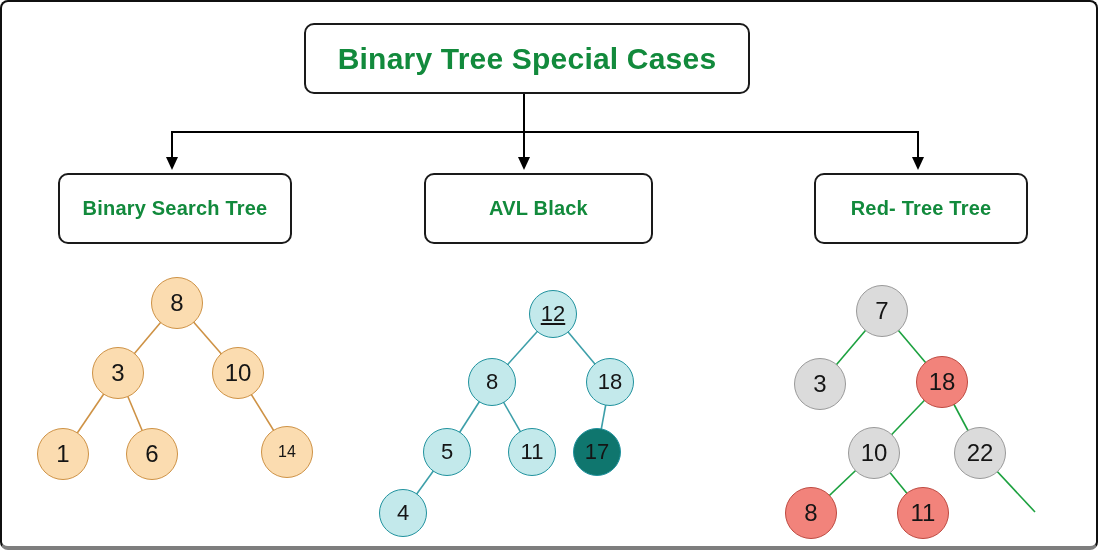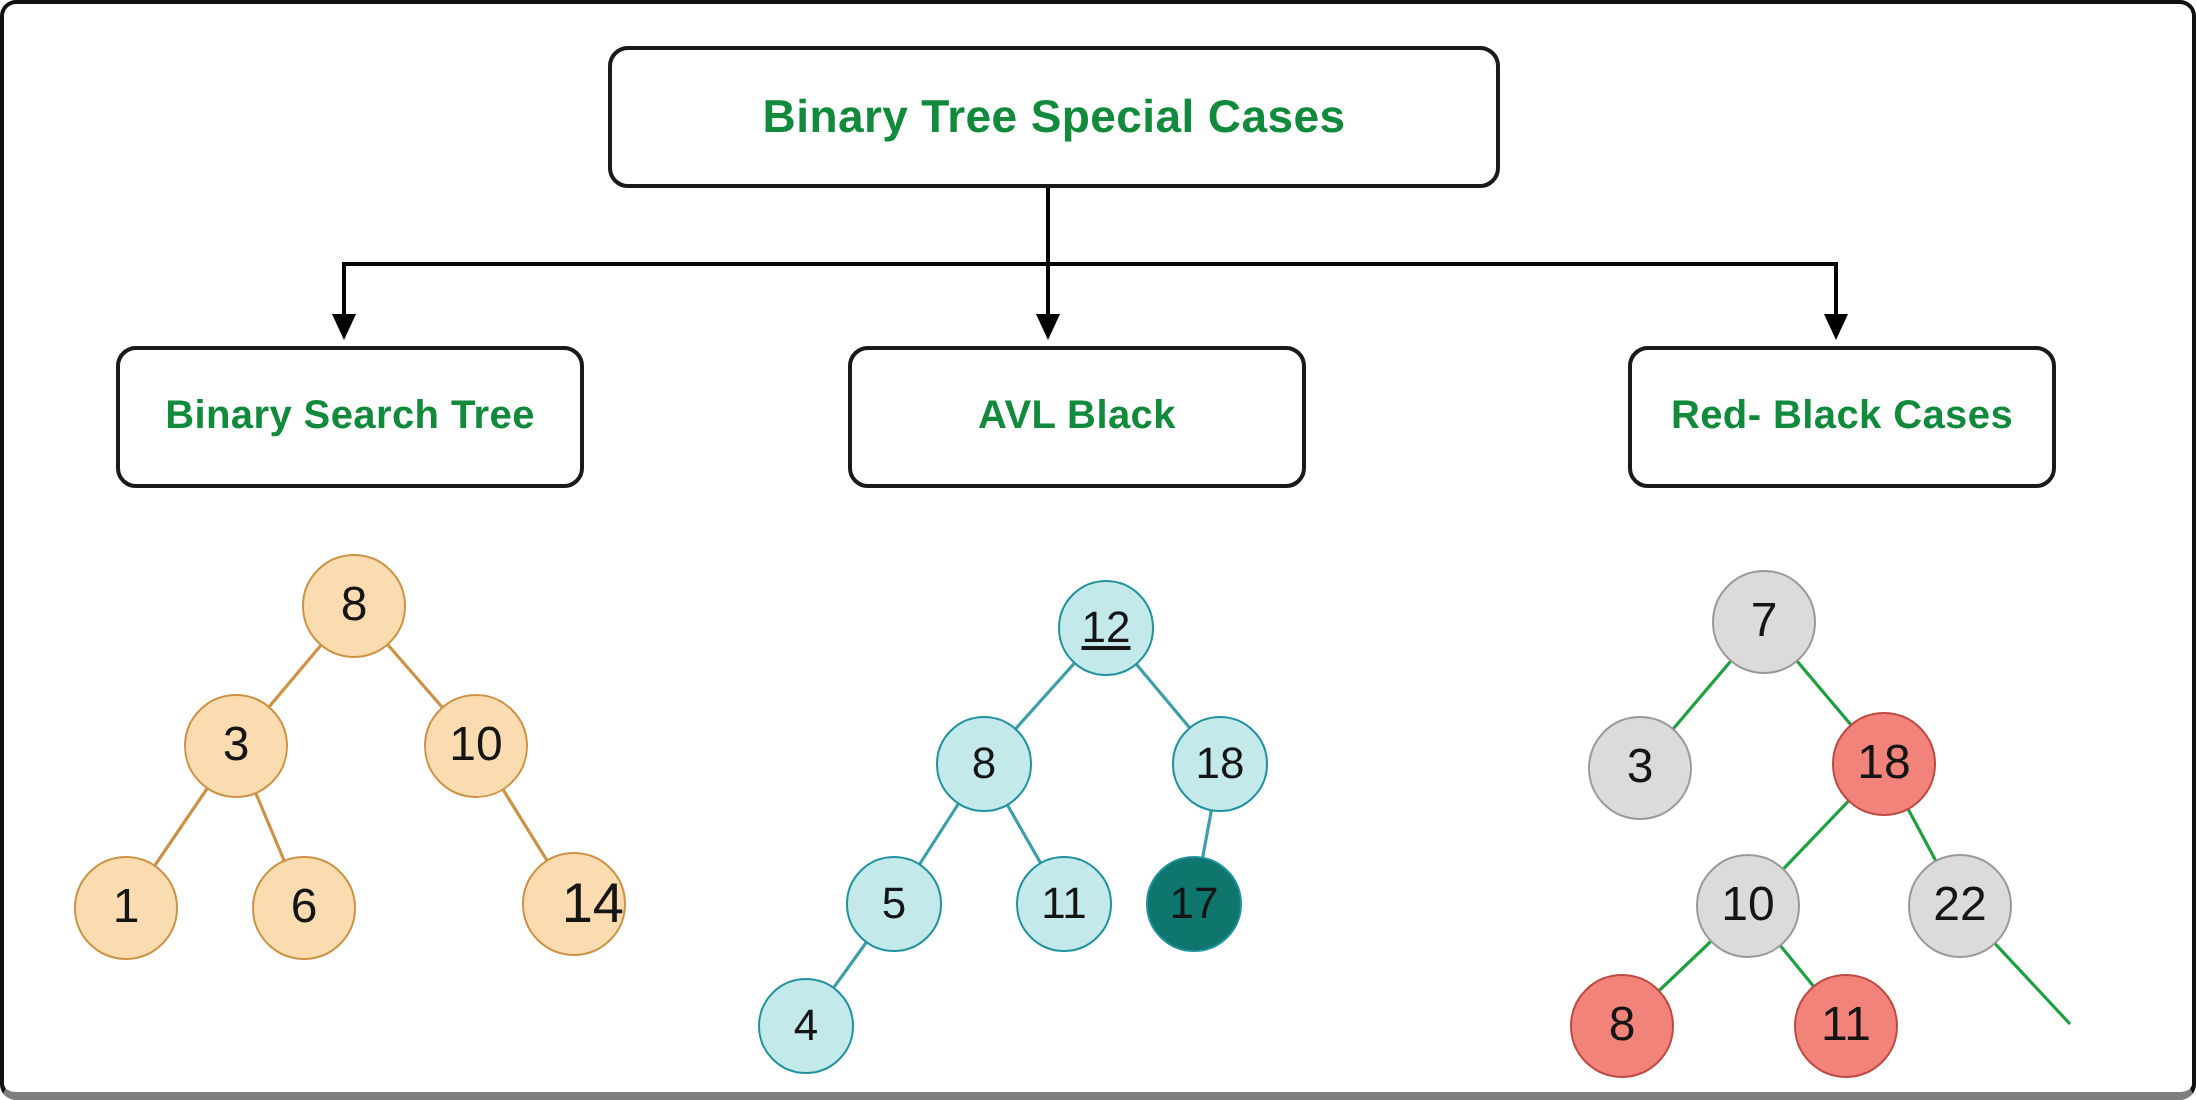--- a/index.html
+++ b/index.html
@@ -30,21 +30,21 @@
     align-items: center;
     justify-content: center;
     z-index: 2;
   }
   .fc-label {
     font-weight: bold;
     letter-spacing: 0.2px;
     white-space: nowrap;
   }
   .title-box { left: 302px; top: 21px; width: 442px; height: 67px; border-width: 2.5px; }
-  .title-box .fc-label { font-size: 23px; }
+  .title-box .fc-label { font-size: 30px; }
   .cat-box { top: 171px; height: 67px; }
   .cat-box .fc-label { font-size: 20px; }
   .cat-bst { left: 56px;  width: 230px; }
   .cat-avl { left: 422px; width: 225px; }
   .cat-rbt { left: 812px; width: 210px; }
   .tnode {
     position: absolute;
     border-radius: 50%;
     display: flex;
     align-items: center;
@@ -96,39 +96,39 @@
 
   <div class="fc-box cat-box cat-bst">
     <span class="fc-label" style="color: rgb(18, 138, 60);">Binary Search Tree</span>
   </div>
 
   <div class="fc-box cat-box cat-avl">
     <span class="fc-label" style="color: rgb(18, 138, 60);">AVL Black</span>
   </div>
 
   <div class="fc-box cat-box cat-rbt">
-    <span class="fc-label" style="color: rgb(18, 138, 60);">Red- Black Cases</span>
+    <span class="fc-label" style="color: rgb(18, 138, 60);">Red- Tree Tree</span>
   </div>
 
 <div class="tnode" style="left: 149px; top: 275px; width: 52px; height: 52px; background: rgb(251, 220, 176); border-color: rgb(206, 146, 69); font-size: 24px;">
       <span>8</span>
     </div>
     <div class="tnode" style="left: 90px; top: 345px; width: 52px; height: 52px; background: rgb(251, 220, 176); border-color: rgb(206, 146, 69); font-size: 24px;">
       <span>3</span>
     </div>
     <div class="tnode" style="left: 210px; top: 345px; width: 52px; height: 52px; background: rgb(251, 220, 176); border-color: rgb(206, 146, 69); font-size: 24px;">
       <span>10</span>
     </div>
     <div class="tnode" style="left: 35px; top: 426px; width: 52px; height: 52px; background: rgb(251, 220, 176); border-color: rgb(206, 146, 69); font-size: 24px;">
       <span>1</span>
     </div>
     <div class="tnode" style="left: 124px; top: 426px; width: 52px; height: 52px; background: rgb(251, 220, 176); border-color: rgb(206, 146, 69); font-size: 24px;">
       <span>6</span>
     </div>
-    <div class="tnode" style="left: 259px; top: 424px; width: 52px; height: 52px; background: rgb(251, 220, 176); border-color: rgb(206, 146, 69); font-size: 28px; justify-content: flex-end;">
+    <div class="tnode" style="left: 259px; top: 424px; width: 52px; height: 52px; background: rgb(251, 220, 176); border-color: rgb(206, 146, 69); font-size: 16px;">
       <span>14</span>
     </div>
     <div class="tnode" style="left: 527px; top: 288px; width: 48px; height: 48px; background: rgb(195, 233, 235); border-color: rgb(32, 146, 158); font-size: 22px; text-decoration: underline;">
       <span>12</span>
     </div>
     <div class="tnode" style="left: 466px; top: 356px; width: 48px; height: 48px; background: rgb(195, 233, 235); border-color: rgb(32, 146, 158); font-size: 22px;">
       <span>8</span>
     </div>
     <div class="tnode" style="left: 584px; top: 356px; width: 48px; height: 48px; background: rgb(195, 233, 235); border-color: rgb(32, 146, 158); font-size: 22px;">
       <span>18</span>

